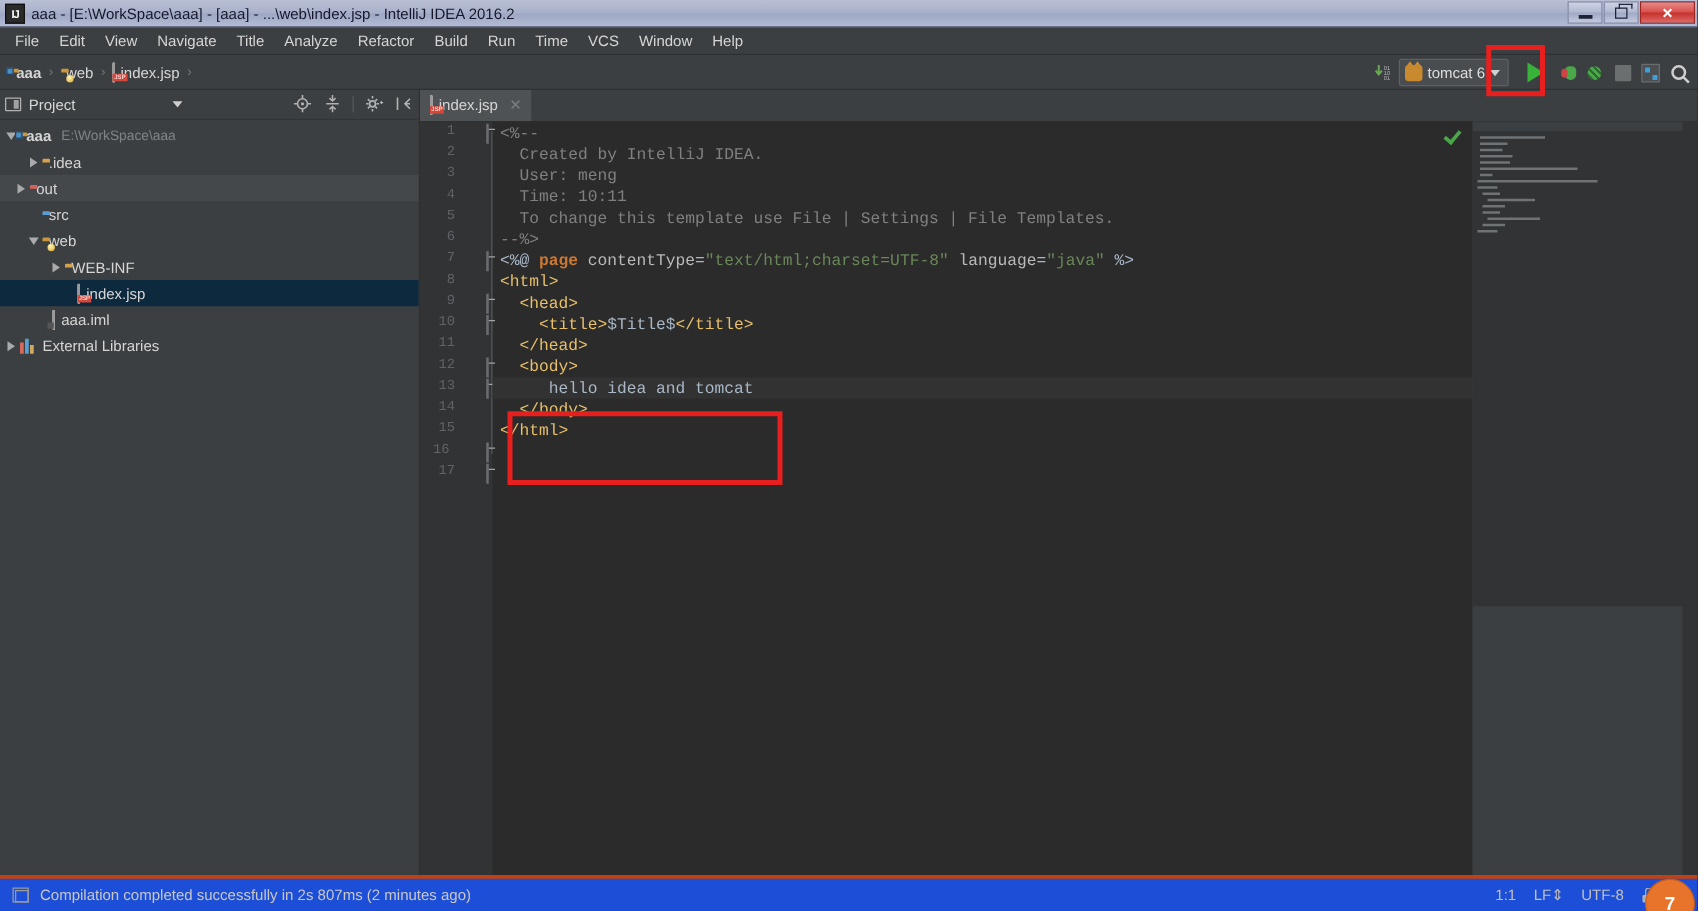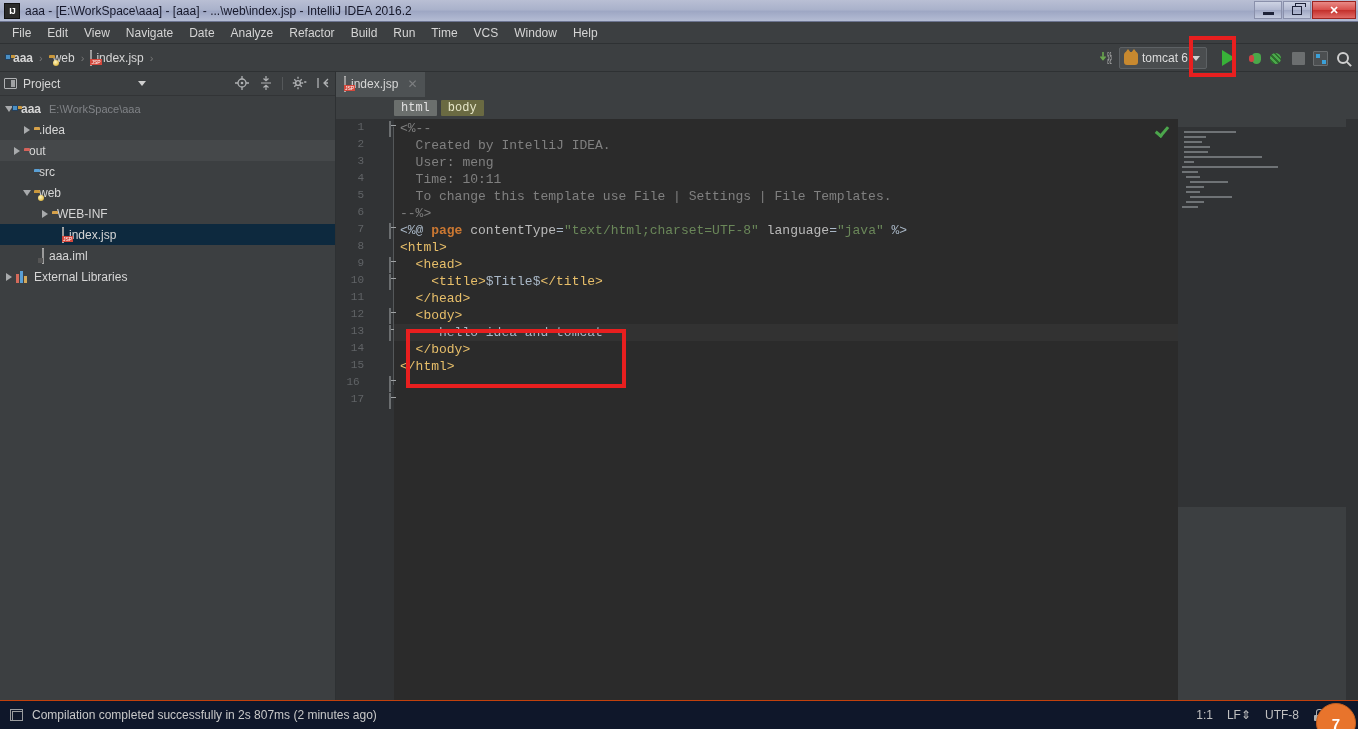--- a/index.html
+++ b/index.html
@@ -229,22 +229,22 @@
   .check:after{
     content:"";position:absolute;left:2px;top:1px;width:5px;height:10px;
     border:solid #4ca64c;border-width:0 3px 3px 0;transform:rotate(40deg);
   }
 
   
   .redbox{ position:absolute; border:4px solid #e81f1f; pointer-events:none; }
 
   
   #statusbar{
-    position:absolute;left:0;right:0;bottom:0;height:29px;background:#0f172a;
-    display:flex;align-items:center;border-top:1px solid #c2410c;
+    position:absolute;left:0;right:0;bottom:0;height:29px;background:#1d4ed8;
+    display:flex;align-items:center;border-top:3px solid #c2410c;
   }
   .sb-ico{ width:13px;height:12px;border:1px solid #9a9c9e;margin-left:10px;position:relative;}
   .sb-ico:after{content:"";position:absolute;left:1px;top:1px;width:9px;height:8px;border:1px solid #9a9c9e;}
   #sb-msg{ margin-left:9px; font-size:12px; color:#c8c8c8; }
   .sb-right{ position:absolute; right:6px; display:flex; align-items:center; gap:14px; font-size:12px;color:#c0c0c0; }
   .lockico{ width:11px;height:12px;position:relative; }
   .lockico:before{content:"";position:absolute;left:1px;bottom:0;width:9px;height:6px;background:#b0b2b4;border-radius:1px;}
   .lockico:after{content:"";position:absolute;left:3px;top:0px;width:5px;height:6px;border:1.5px solid #b0b2b4;border-bottom:none;border-radius:3px 3px 0 0;}
   .hatico{ width:14px;height:13px;position:relative; }
   .hatico:before{content:"";position:absolute;left:3px;top:0;width:8px;height:6px;background:#9a9c9e;border-radius:1px 1px 0 0;}
@@ -270,21 +270,21 @@
       </div>
     <div class="winbtn close">✕</div>
   </div>
 </div>
 
 <div id="menubar">
   <div class="menu-item">File</div>
   <div class="menu-item">Edit</div>
   <div class="menu-item">View</div>
   <div class="menu-item">Navigate</div>
-  <div class="menu-item">Date</div>
+  <div class="menu-item">Title</div>
   <div class="menu-item">Analyze</div>
   <div class="menu-item">Refactor</div>
   <div class="menu-item">Build</div>
   <div class="menu-item">Run</div>
   <div class="menu-item">Time</div>
   <div class="menu-item">VCS</div>
   <div class="menu-item">Window</div>
   <div class="menu-item">Help</div>
 </div>
 
@@ -449,24 +449,20 @@
 
   <div id="editor-area">
     <div id="tabs">
       <div class="etab">
         <span class="ico"><span class="jspicon"></span></span>
         <span>index.jsp</span>
         <span class="x">✕</span>
       </div>
     </div>
 
-    <div id="breadcrumbs">
-      <span class="bc html">html</span>
-      <span class="bc body">body</span>
-    </div>
 
     <div id="code-wrap">
       <div id="gutter">
         <div class="ln" style="top:2px;">1</div>
         <div class="ln" style="top:19px;">2</div>
         <div class="ln" style="top:36px;">3</div>
         <div class="ln" style="top:53px;">4</div>
         <div class="ln" style="top:70px;">5</div>
         <div class="ln" style="top:87px;">6</div>
         <div class="ln" style="top:104px;">7</div>

